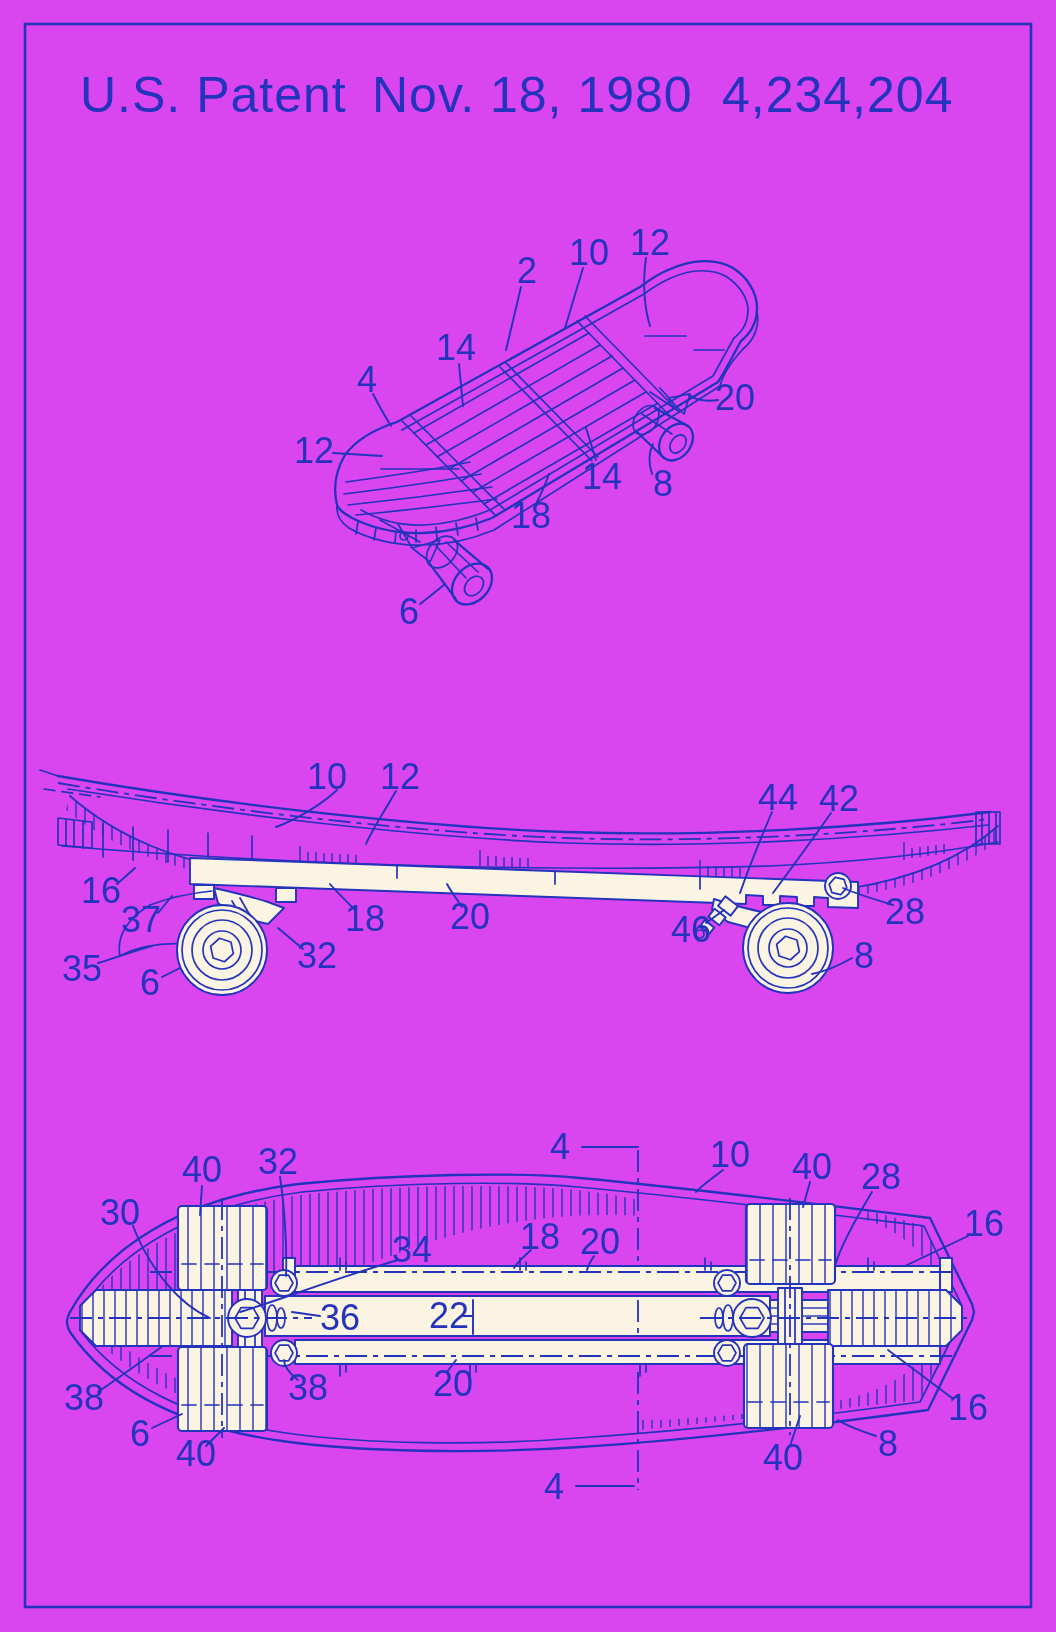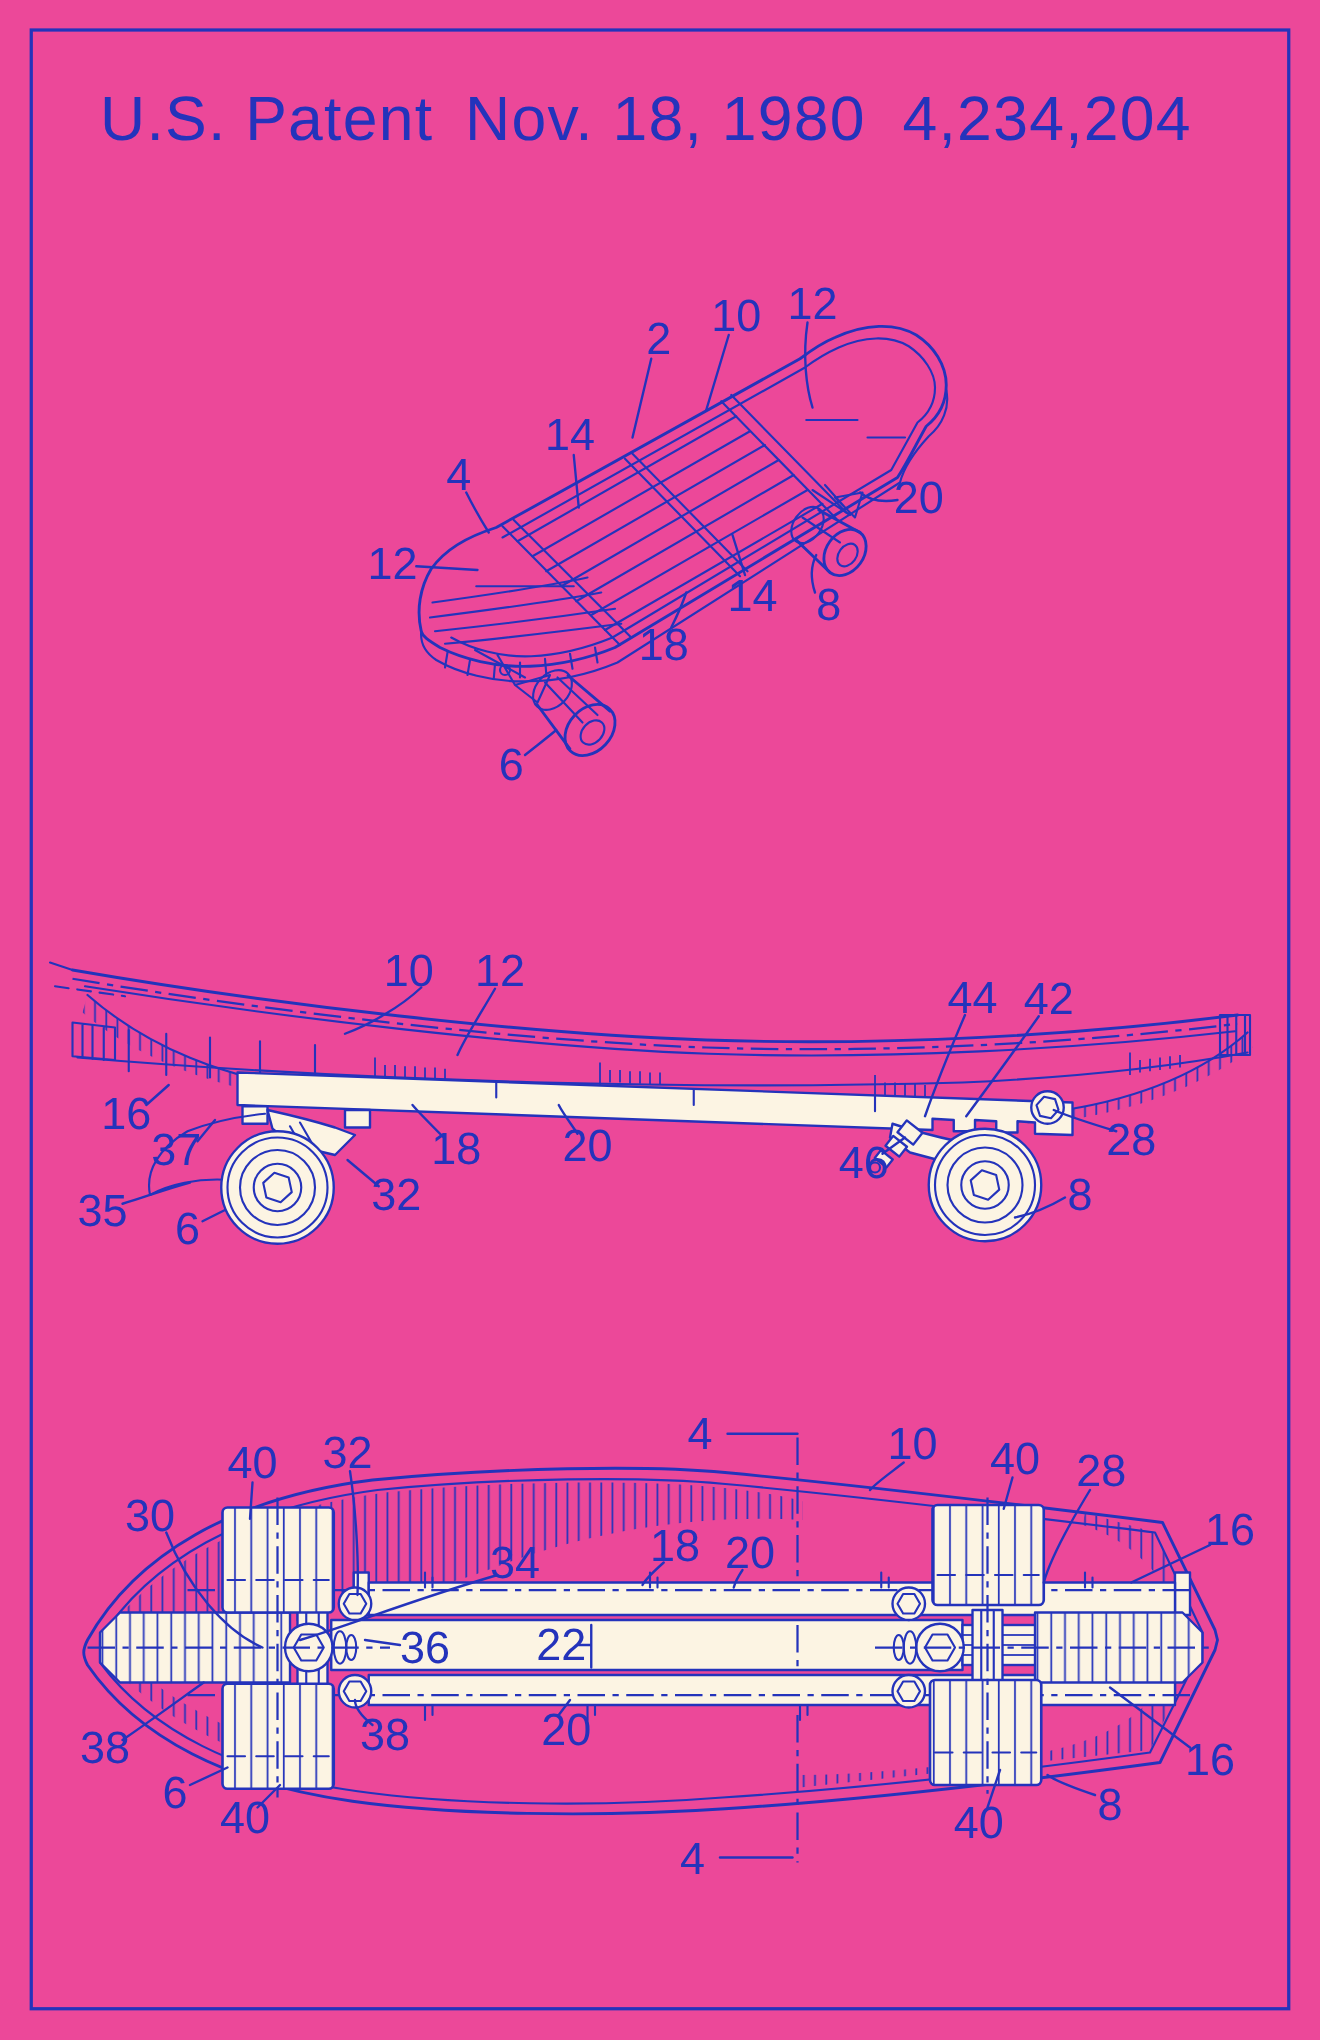--- a/index.html
+++ b/index.html
@@ -1,16 +1,16 @@
 <!DOCTYPE html>
 <html><head>
 <meta charset="utf-8">
 <style>
   html,body{margin:0;padding:0;background:#fcf4e3;}
-  .sheet{position:relative;width:1056px;height:1632px;background:#ec4899;overflow:hidden;text-align:center;}
+  .sheet{position:relative;width:1056px;height:1632px;background:#d946ef;overflow:hidden;text-align:center;}
   svg{display:block}
   text{font-family:"Liberation Sans", sans-serif; fill:#2433bb;}
   .hdr{font-size:50px;letter-spacing:1px;}
   .lbl{font-size:36px;text-anchor:middle;}
   .ln{stroke:#2433bb;fill:none;stroke-width:1.7;stroke-linecap:round;stroke-linejoin:round;}
   .ol{stroke:#2433bb;fill:none;stroke-width:2.3;stroke-linecap:round;stroke-linejoin:round;}
   .fillp{fill:#fcf4e3;stroke:#2433bb;stroke-width:1.9;stroke-linejoin:round;}
   .leader{stroke:#2433bb;fill:none;stroke-width:1.9;stroke-linecap:round;}
   .dd{stroke:#2433bb;fill:none;stroke-width:1.8;stroke-dasharray:22 6 5 6;}
   .hatchln{stroke:#2433bb;stroke-width:1.4;}

